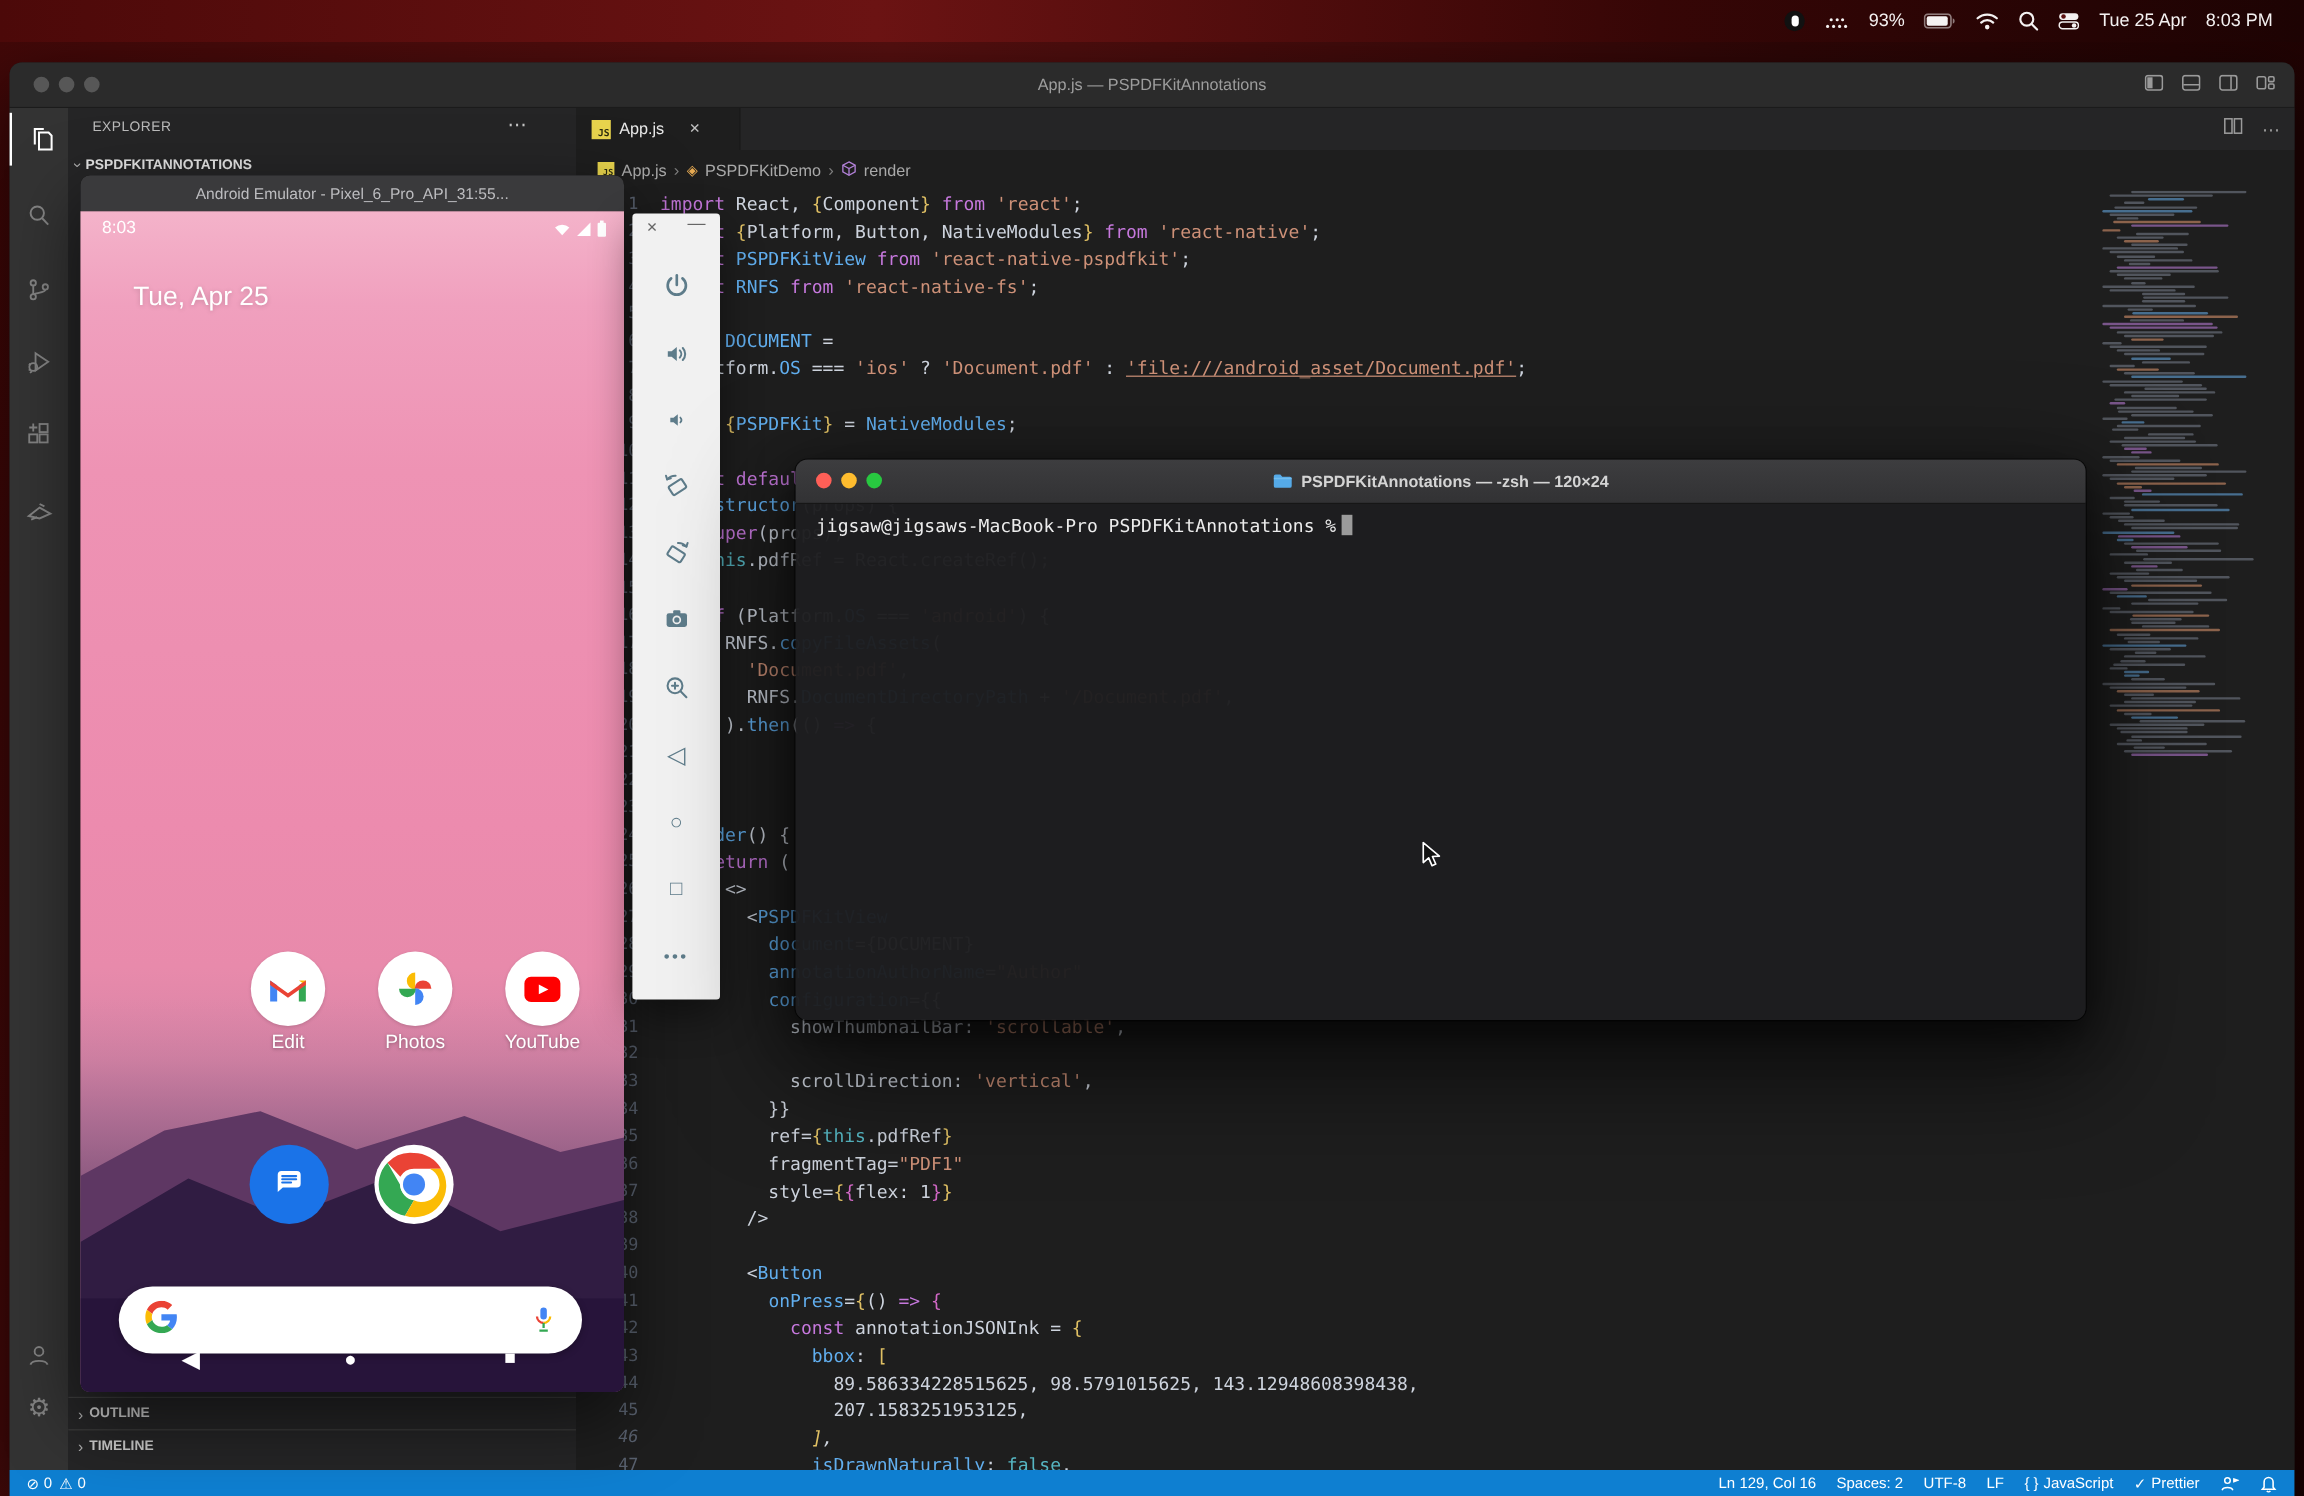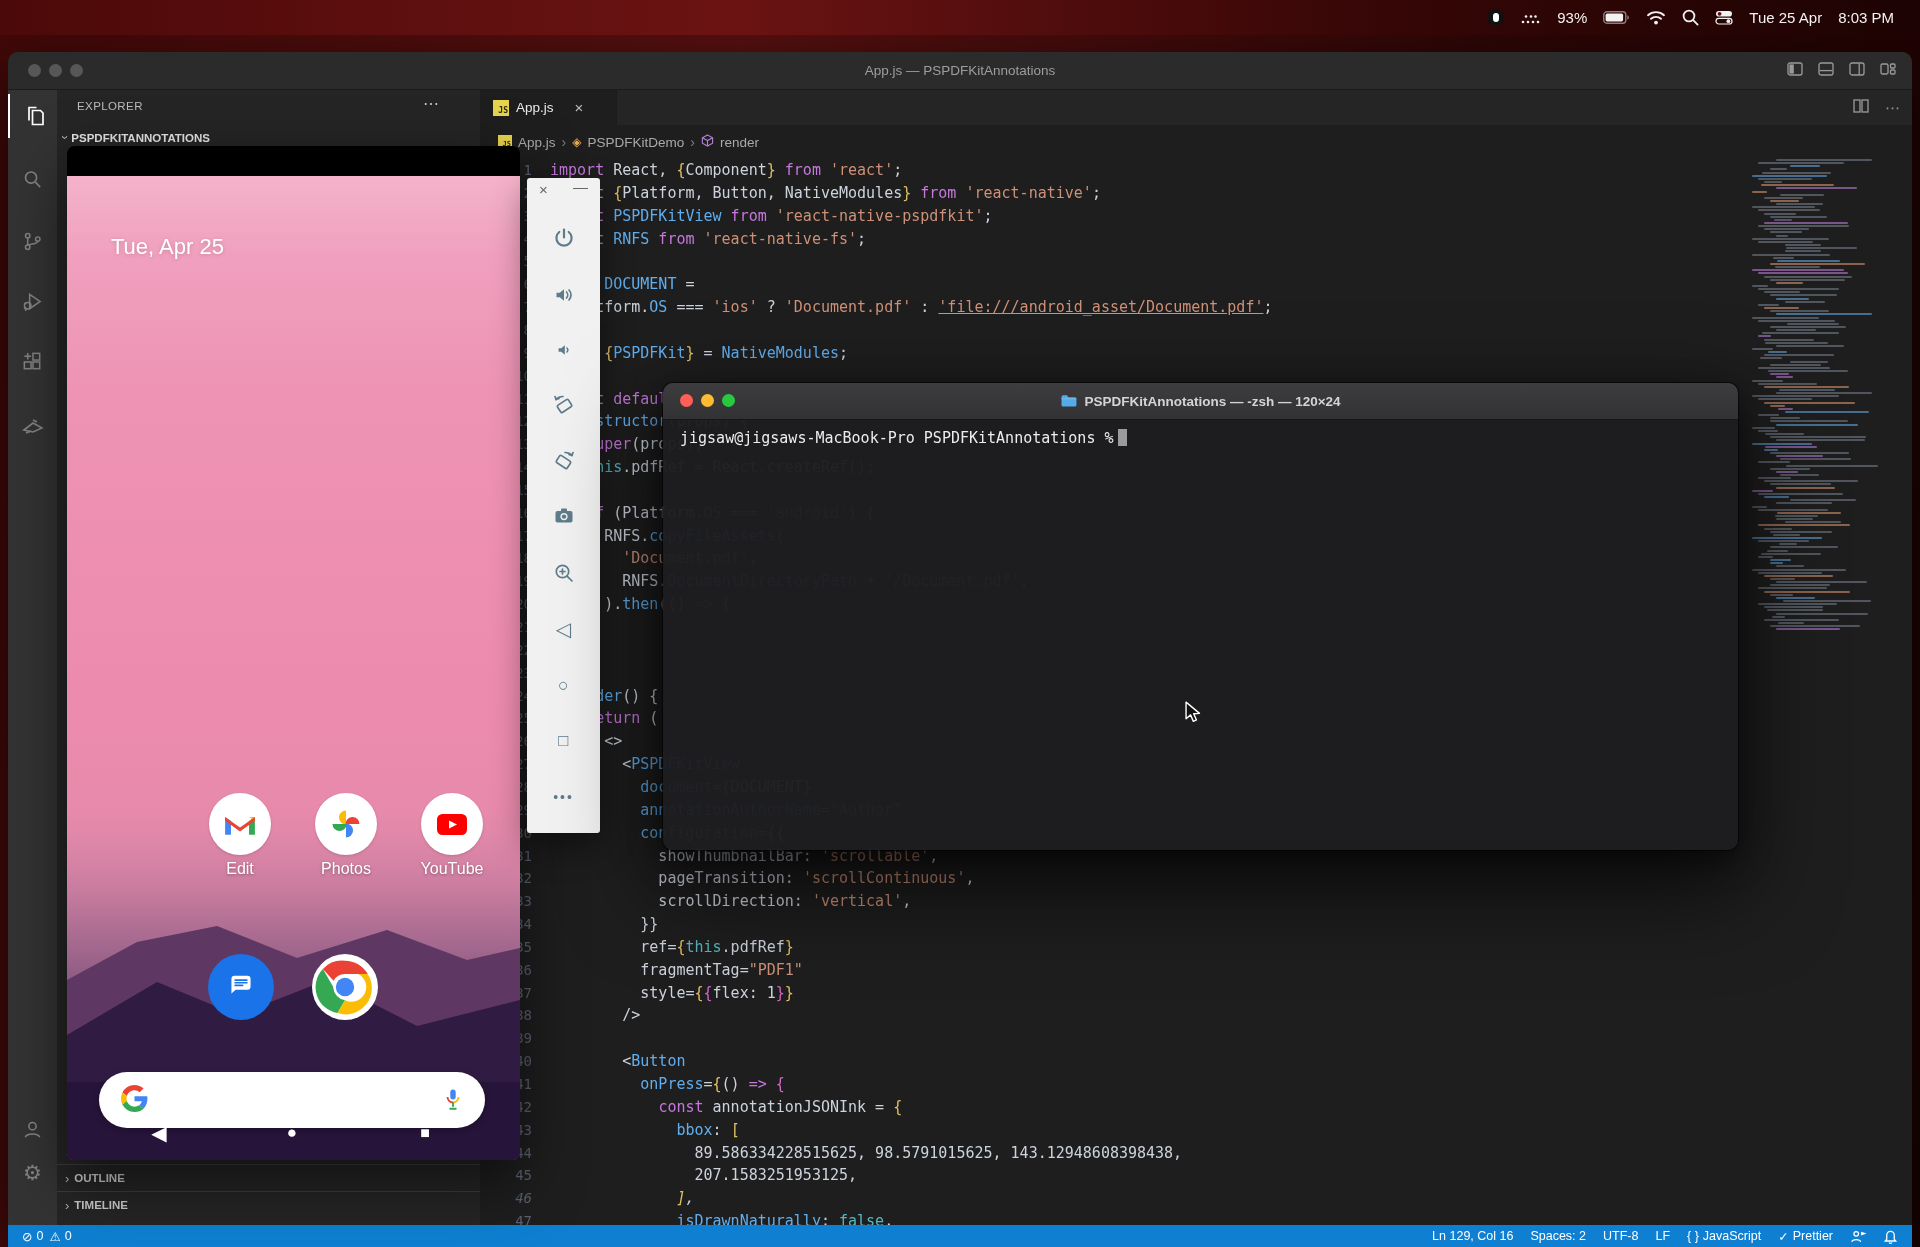--- a/index.html
+++ b/index.html
@@ -301,21 +301,21 @@
             <div class="code-row" style="top: 936.85px;"><span class="gut">42</span><span class="ct"><span class="tw">            </span><span class="tk">const</span><span class="tw"> annotationJSONInk = </span><span class="ty">{</span></span></div>
             <div class="code-row" style="top: 914px;"><span class="gut">41</span><span class="ct"><span class="tw">          </span><span class="tv">onPress</span><span class="tw">=</span><span class="ty">{</span><span class="tw">() </span><span class="tk">=&gt;</span><span class="tw"> </span><span class="tm">{</span></span></div>
             <div class="code-row" style="top: 891.15px;"><span class="gut">40</span><span class="ct"><span class="tw">        &lt;</span><span class="tv">Button</span></span></div>
             <div class="code-row" style="top: 868.3px;"><span class="gut">39</span><span class="ct"></span></div>
             <div class="code-row" style="top: 845.45px;"><span class="gut">38</span><span class="ct"><span class="tw">        /&gt;</span></span></div>
             <div class="code-row" style="top: 822.6px;"><span class="gut">37</span><span class="ct"><span class="tw">          style=</span><span class="ty">{</span><span class="tm">{</span><span class="tw">flex: 1</span><span class="tm">}</span><span class="ty">}</span></span></div>
             <div class="code-row" style="top: 799.75px;"><span class="gut">36</span><span class="ct"><span class="tw">          fragmentTag=</span><span class="ts">"PDF1"</span></span></div>
             <div class="code-row" style="top: 776.9px;"><span class="gut">35</span><span class="ct"><span class="tw">          ref=</span><span class="ty">{</span><span class="tt">this</span><span class="tw">.pdfRef</span><span class="ty">}</span></span></div>
             <div class="code-row" style="top: 754.05px;"><span class="gut">34</span><span class="ct"><span class="tw">          }}</span></span></div>
             <div class="code-row" style="top: 731.2px;"><span class="gut">33</span><span class="ct"><span class="tw">            scrollDirection: </span><span class="ts">'vertical'</span><span class="tw">,</span></span></div>
-            <div class="code-row" style="top: 708.35px;"><span class="gut">32</span><span class="ct"><span class="tw">            pageTransition: </span><span class="ts">'scrollContinuous'</span><span class="tw">,</span></span></div>
+            <div class="code-row" style="top: 708.35px;"><span class="gut">32</span></div>
             <div class="code-row" style="top: 685.5px;"><span class="gut">31</span><span class="ct"><span class="tw">            showThumbnailBar: </span><span class="ts">'scrollable'</span><span class="tw">,</span></span></div>
             <div class="code-row" style="top: 662.65px;"><span class="gut">30</span><span class="ct"><span class="tw">          </span><span class="tv">configuration</span><span class="tw">={{</span></span></div>
             <div class="code-row" style="top: 639.8px;"><span class="gut">29</span><span class="ct"><span class="tw">          </span><span class="tv">annotationAuthorName</span><span class="tw">=</span><span class="ts">"Author"</span></span></div>
             <div class="code-row" style="top: 616.95px;"><span class="gut">28</span><span class="ct"><span class="tw">          </span><span class="tv">document</span><span class="tw">={DOCUMENT}</span></span></div>
             <div class="code-row" style="top: 594.1px;"><span class="gut">27</span><span class="ct"><span class="tw">        &lt;</span><span class="tv">PSPDFKitView</span></span></div>
             <div class="code-row" style="top: 571.25px;"><span class="gut">26</span><span class="ct"><span class="tw">      &lt;&gt;</span></span></div>
             <div class="code-row" style="top: 548.4px;"><span class="gut">25</span><span class="ct"><span class="tw">    </span><span class="tk">return</span><span class="tw"> (</span></span></div>
             <div class="code-row" style="top: 525.55px;"><span class="gut">24</span><span class="ct"><span class="tw">  </span><span class="tv">render</span><span class="tw">() {</span></span></div>
             <div class="code-row" style="top: 502.7px;"><span class="gut">23</span><span class="ct"></span></div>
             <div class="code-row" style="top: 479.85px;"><span class="gut">22</span><span class="ct"></span></div>
@@ -531,34 +531,50 @@
             <svg width="15" height="16" viewBox="0 0 16 17" fill="none" stroke="#fff" stroke-width="1.4">
               <path d="M4 12V7.5a4 4 0 0 1 8 0V12l1.5 1.8h-11z"></path>
               <path d="M6.5 15.4a1.7 1.7 0 0 0 3 0"></path>
             </svg>
           </span>
       </div>
     </div>
   </div>
 
   <div class="emulator">
+    <div class="em-titlebar">Android Emulator - Pixel_6_Pro_API_31:55...</div>
     <div class="em-screen">
       <svg class="mountains" viewBox="0 0 453 330" preserveAspectRatio="none">
         <defs>
             <linearGradient id="sky" x1="0" y1="0" x2="0" y2="1">
           <stop offset="0" stop-color="#c77d9f" stop-opacity="0"></stop>
           <stop offset="0.45" stop-color="#8d5a80" stop-opacity="0.85"></stop>
           <stop offset="0.72" stop-color="#55355c"></stop>
         </linearGradient>
           </defs>
         <rect width="453" height="330" fill="url(#sky)"></rect>
         <path d="M0 150 L70 112 L150 96 L230 128 L320 100 L400 130 L453 118 V330 H0 Z" fill="#5e3763"></path>
         <path d="M0 205 L90 152 L170 185 L260 150 L350 196 L453 170 V330 H0 Z" fill="#301c42"></path>
         <rect y="252" width="453" height="78" fill="#27143a"></rect>
       </svg>
+      <div class="em-status">
+        <span class="em-clock">8:03</span>
+        <span class="em-sticons">
+          <span><svg width="15" height="14" viewBox="0 0 16 15">
+                <path d="M8 13 1.6 6a9.8 9.8 0 0 1 12.8 0Z" fill="#fff"></path>
+              </svg></span>
+          <span><svg width="15" height="14" viewBox="0 0 16 15">
+                <path d="M2 13.5h12v-12Z" fill="#fff"></path>
+              </svg></span>
+          <span><svg width="9" height="15" viewBox="0 0 9 15">
+                <rect x="3" y="0.8" width="3" height="2" fill="#fff"></rect>
+                <rect x="1" y="2.6" width="7" height="11.6" rx="1" fill="#fff"></rect>
+              </svg></span>
+        </span>
+      </div>
       <div class="em-date">Tue, Apr 25</div>
 
       <div class="appicon" style="left:142px;top:617px">
         <svg width="34" height="26" viewBox="0 0 32 24">
             <path fill="#4285f4" d="M2 22h5.5V9.2L2 5.4z"></path>
             <path fill="#34a853" d="M24.5 22H30V5.4l-5.5 3.8z"></path>
             <path fill="#fbbc04" d="M24.5 5.4H30v3.8z"></path>
             <path fill="#ea4335" d="M2 5.4 16 15.4 30 5.4 30 9 16 19 2 9z"></path>
           </svg>
       </div>

